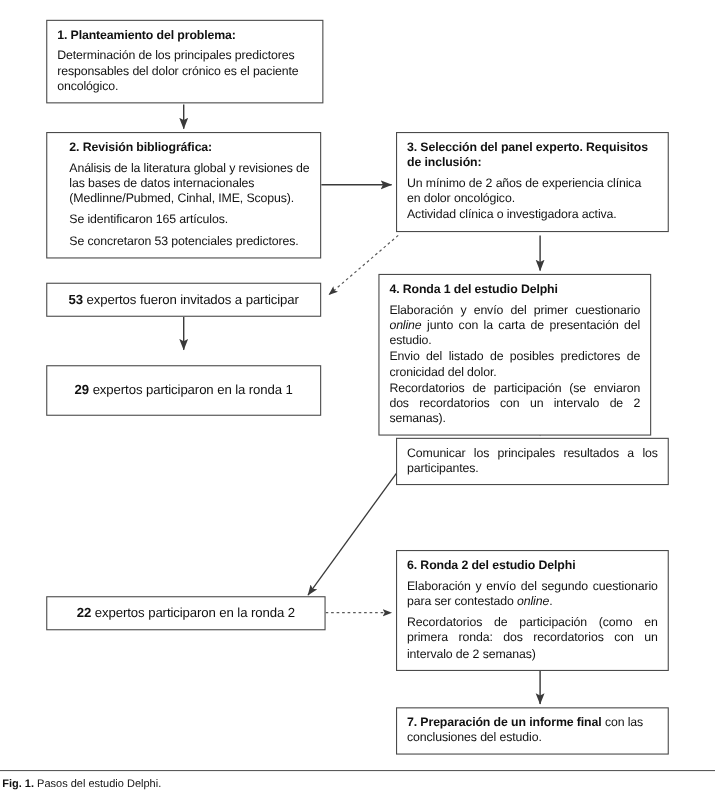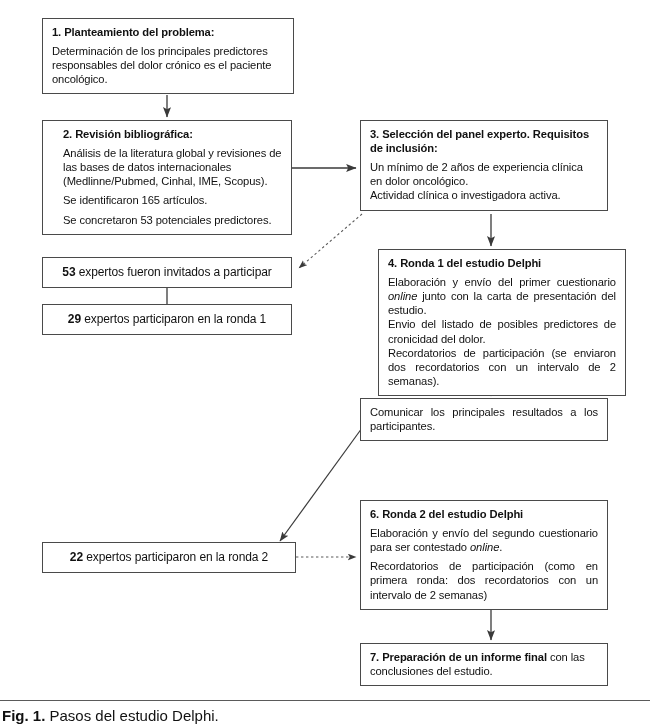--- a/index.html
+++ b/index.html
@@ -79,21 +79,21 @@
     left: 0;
     top: 700px;
     width: 650px;
     height: 0;
     border-top: 1px solid #5a5a5a;
   }
   #caption {
     position: absolute;
     left: 2px;
     top: 707px;
-    font-size: 15px;
+    font-size: 10px;
     color: #111111;
   }
   #caption .cap-label {
     font-weight: bold;
   }
 </style>
 </head>
 <body>
 
 <div id="stage">
@@ -144,27 +144,27 @@
     <p class="tight">Un mínimo de 2 años de experiencia clínica en dolor oncológico.</p>
     <p class="tight">Actividad clínica o investigadora activa.</p>
   </div>
 
   <div class="node count-node" style="left:42px; top:257px; width:250px; height:31px;">
     <span class="inner">
       <span class="num">53</span><span> expertos fueron invitados a participar</span>
     </span>
   </div>
 
-  <div class="node count-node" style="left:42px; top:304px; width:250px; height:31px;">
+  <div class="node count-node" style="left:42px; top:332px; width:250px; height:46px;">
     <span class="inner">
       <span class="num">29</span><span> expertos participaron en la ronda 1</span>
     </span>
   </div>
 
-  <div class="node" style="left:378px; top:249px; width:248px;">
+  <div class="node" style="left:344px; top:249px; width:248px;">
     <p class="hdr">4. Ronda 1 del estudio Delphi</p>
     <p class="tight just"><span>Elaboración y envío del primer cuestionario </span><span class="it">online</span><span> junto con la carta de presentación del estudio.</span></p>
     <p class="tight just">Envio del listado de posibles predictores de cronicidad del dolor.</p>
     <p class="tight just">Recordatorios de participación (se enviaron dos recordatorios con un intervalo de 2 semanas).</p>
   </div>
 
   <div class="node" style="left:360px; top:398px; width:248px;">
     <p class="just">Comunicar los principales resultados a los participantes.</p>
   </div>
 

